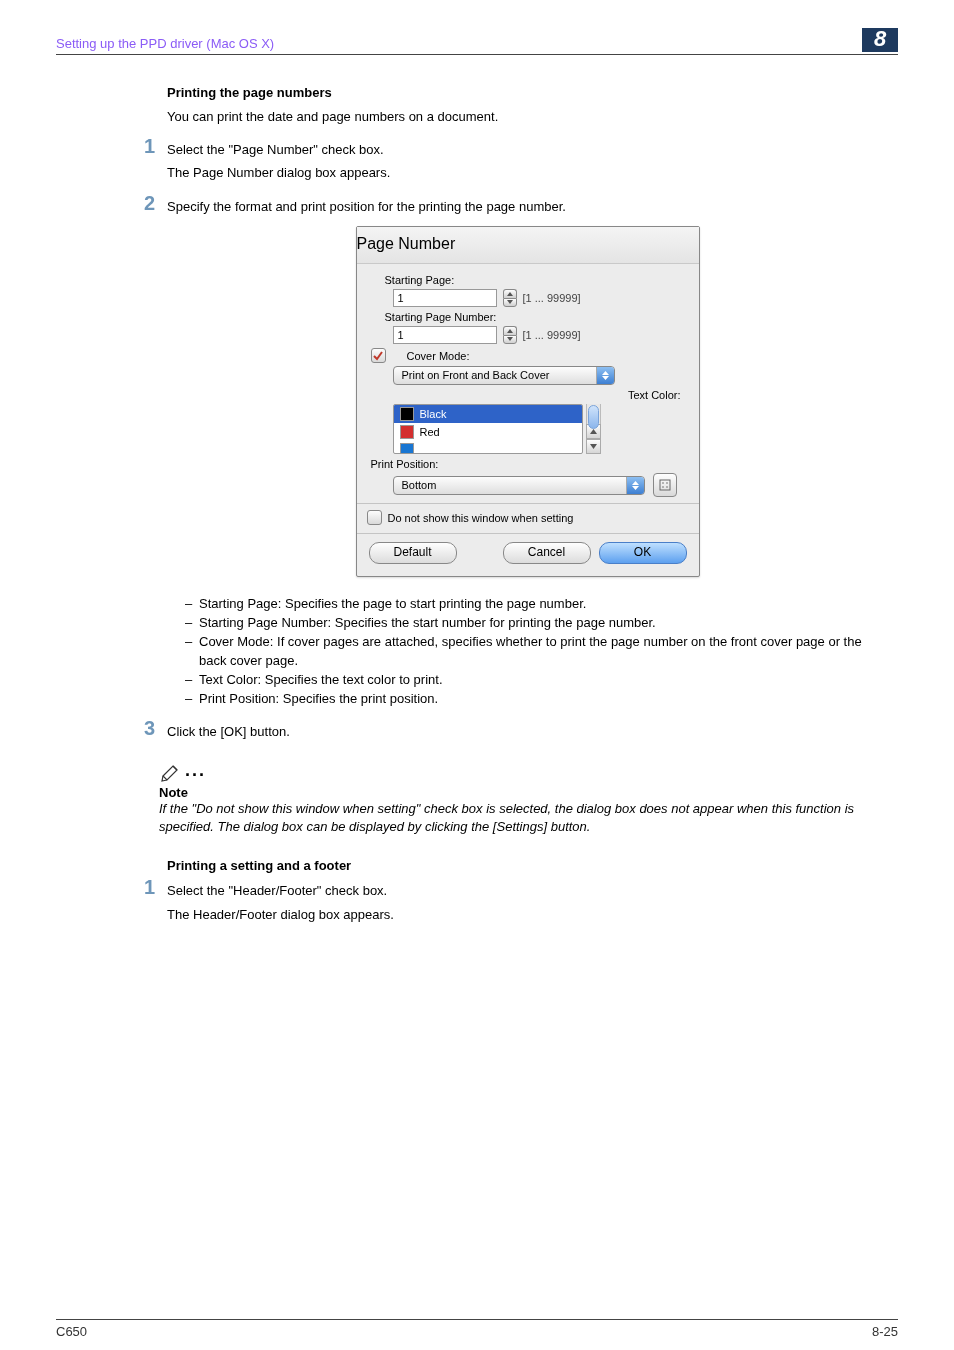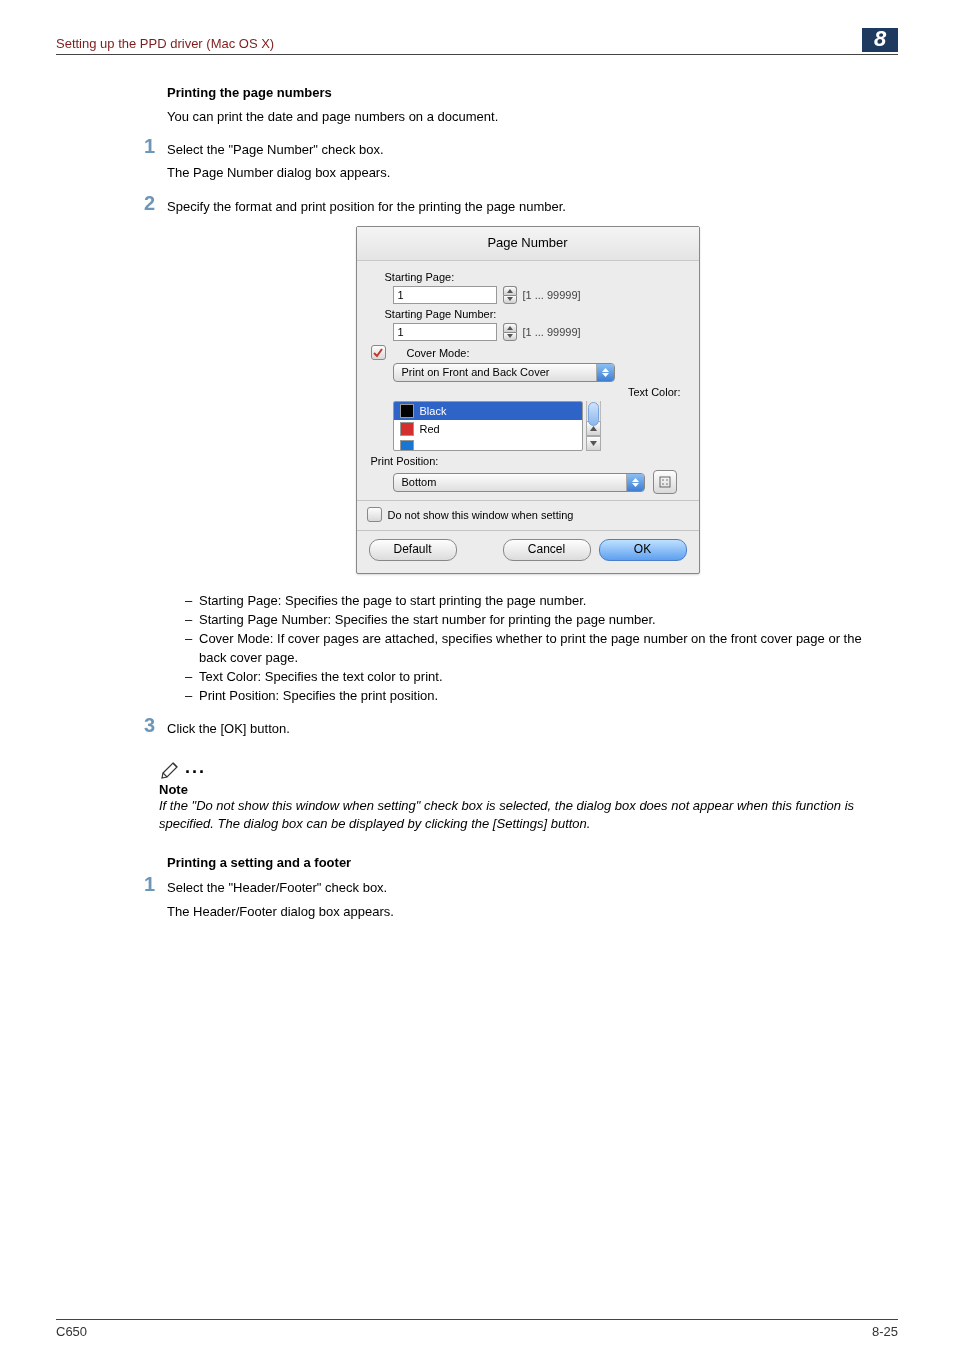--- a/index.html
+++ b/index.html
@@ -19,21 +19,21 @@
   }
   .header-row {
     display: flex;
     justify-content: space-between;
     align-items: flex-start;
     border-bottom: 1px solid #444;
     padding-bottom: 2px;
   }
   .header-left {
     font-size: 13px;
-    color: #7f1d1d;
+    color: #8b5cf6;
     padding-top: 6px;
   }
   .chapter-badge {
     background: #1e3a5f;
     color: #fff;
     font-size: 22px;
     font-style: italic;
     font-weight: bold;
     width: 36px;
     height: 22px;
@@ -124,23 +124,22 @@
     width: 342px;
     background: #ececec;
     border: 1px solid #888;
     border-radius: 2px;
     font-family: "Lucida Grande", Arial, sans-serif;
     font-size: 11px;
     color: #000;
     box-shadow: 0 1px 2px rgba(0,0,0,0.15);
   }
   .dialog-title {
-    text-align: center;
     padding: 8px 0 10px 0;
-    font-size: 13px;
+    font-size: 16px;
     background: linear-gradient(#f4f4f4,#e4e4e4);
     border-bottom: 1px solid #c9c9c9;
   }
   .dialog-body {
     padding: 6px 18px 6px 28px;
   }
   .field-label {
     margin-top: 4px;
     margin-bottom: 3px;
   }

